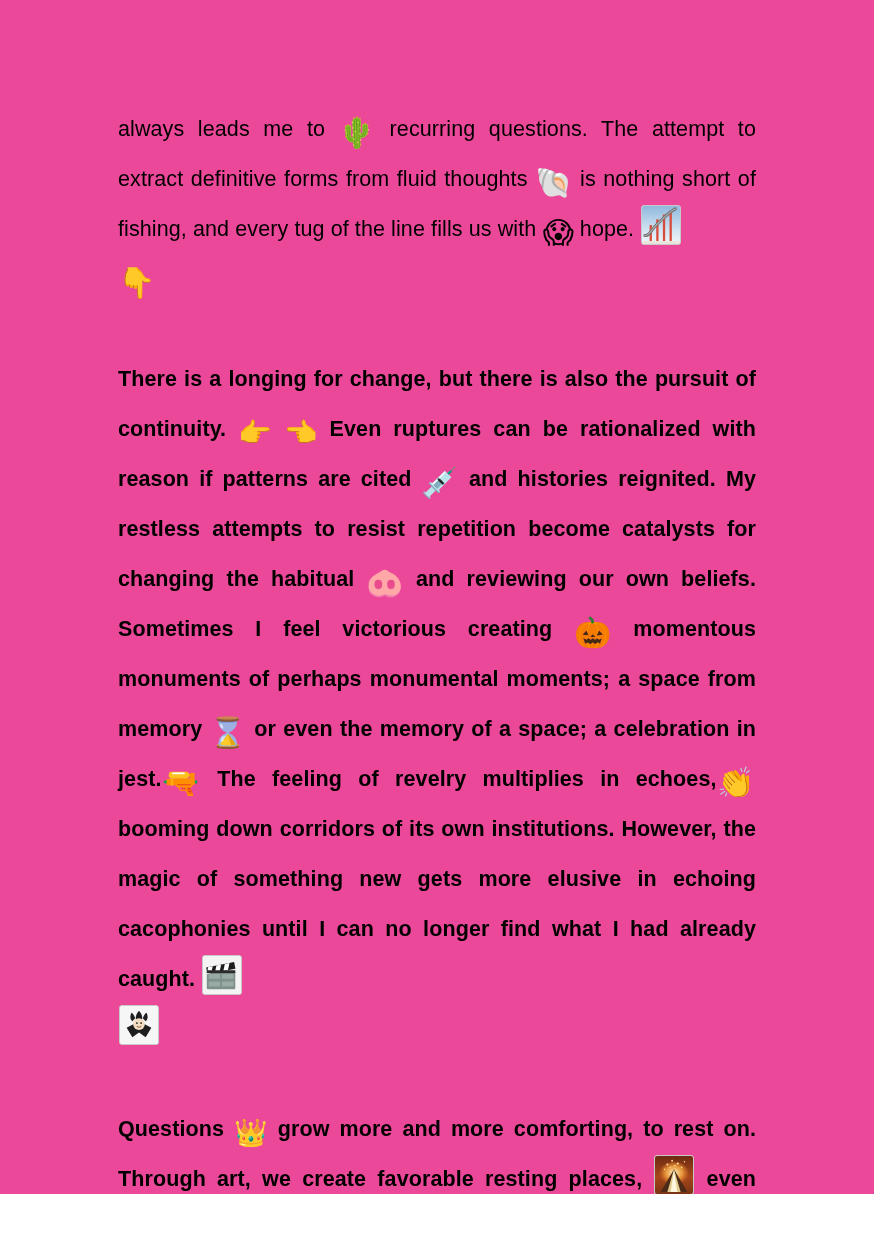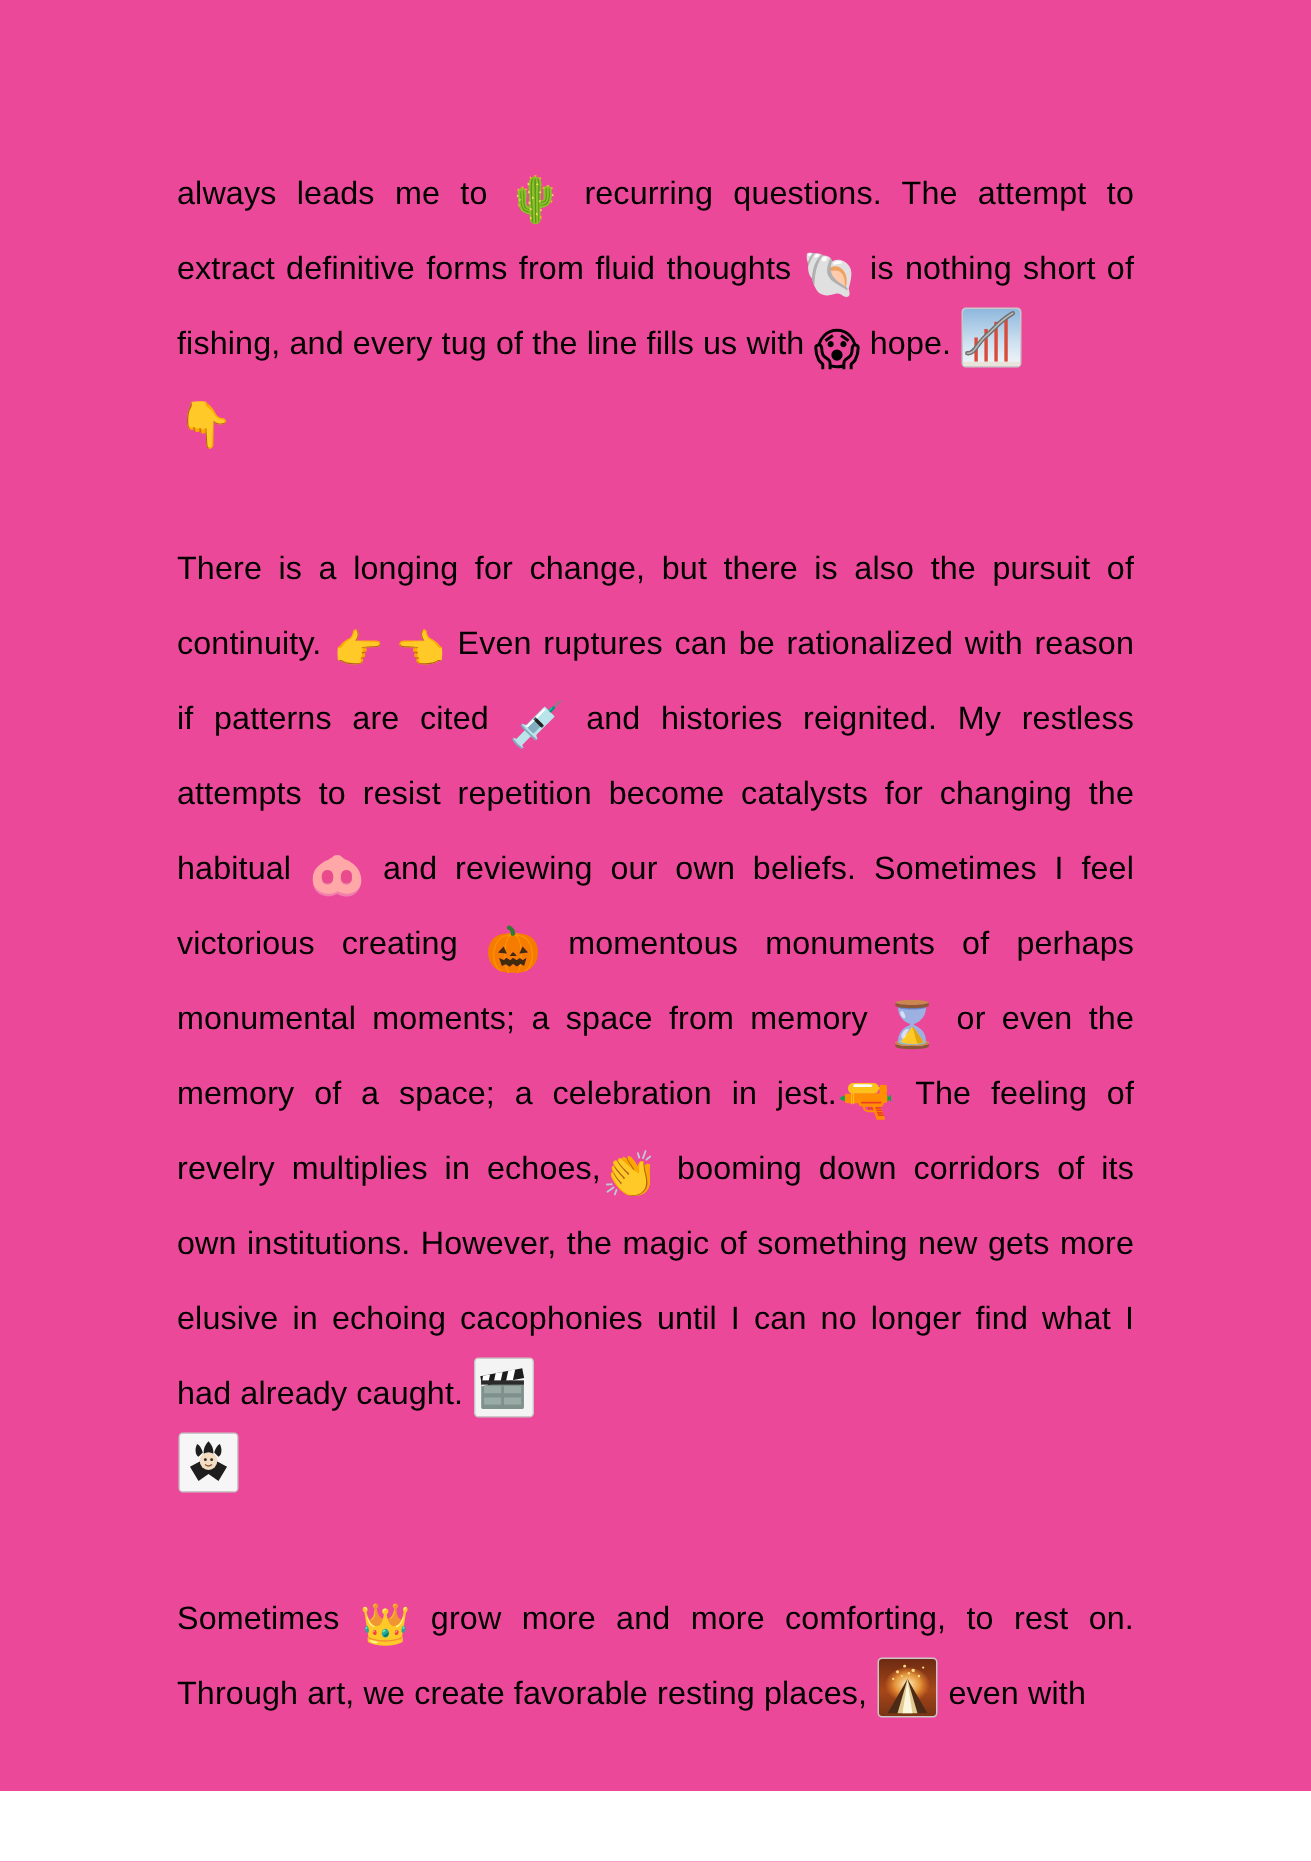--- a/index.html
+++ b/index.html
@@ -36,20 +36,21 @@
     word-spacing: 0px;
   }
   
   .para.justify-last::after {
     content: "";
     display: inline-block;
     width: 100%;
   }
   .para + .para {
     margin-top: 0;
+    font-weight: bold;
   }
   .emoji {
     display: inline-block;
     vertical-align: -0.22em;
     line-height: 1;
     font-family: "DejaVu Sans", sans-serif;
     font-size: 30px;
   }
   .emoji.sm {
     font-size: 27px;
@@ -134,21 +135,21 @@
               <path d="M20 5 C17 8 16 12 17 15 L23 15 C24 12 23 8 20 5 Z"></path>
               <path d="M12 7 C10 11 11 15 13 16 L16 13 C15 10 14 8 12 7 Z"></path>
               <path d="M28 7 C30 11 29 15 27 16 L24 13 C25 10 26 8 28 7 Z"></path>
             </g>
             <circle cx="20" cy="19" r="6.2" fill="#f2ddc2"></circle>
             <circle cx="17.8" cy="18" r="1" fill="#2a2a2a"></circle>
             <circle cx="22.2" cy="18" r="1" fill="#2a2a2a"></circle>
             <path d="M17.6 21.4 Q20 23.6 22.4 21.4" fill="none" stroke="#8a5a3a" stroke-width="1"></path>
           </svg></span></span></p>
 
-    <p class="para"><span>Sometimes </span><span class="emoji sm">👑</span><span>  grow more and more comforting, to rest on. Through art, we create favorable resting places, </span><span class="icon-frame"><svg viewBox="0 0 40 40" xmlns="http://www.w3.org/2000/svg">
+    <p class="para"><span>Questions </span><span class="emoji sm">👑</span><span>  grow more and more comforting, to rest on. Through art, we create favorable resting places, </span><span class="icon-frame"><svg viewBox="0 0 40 40" xmlns="http://www.w3.org/2000/svg">
           <defs>
             <linearGradient id="volSky" x1="0" y1="0" x2="0" y2="1">
               <stop offset="0%" stop-color="#6d2a12"></stop>
               <stop offset="55%" stop-color="#a6471a"></stop>
               <stop offset="100%" stop-color="#7a3414"></stop>
             </linearGradient>
             <radialGradient id="volGlow" cx="0.5" cy="0.45" r="0.5">
               <stop offset="0%" stop-color="#fff4c8"></stop>
               <stop offset="55%" stop-color="#ffb347" stop-opacity="0.75"></stop>
               <stop offset="100%" stop-color="#ff8a2a" stop-opacity="0"></stop>

